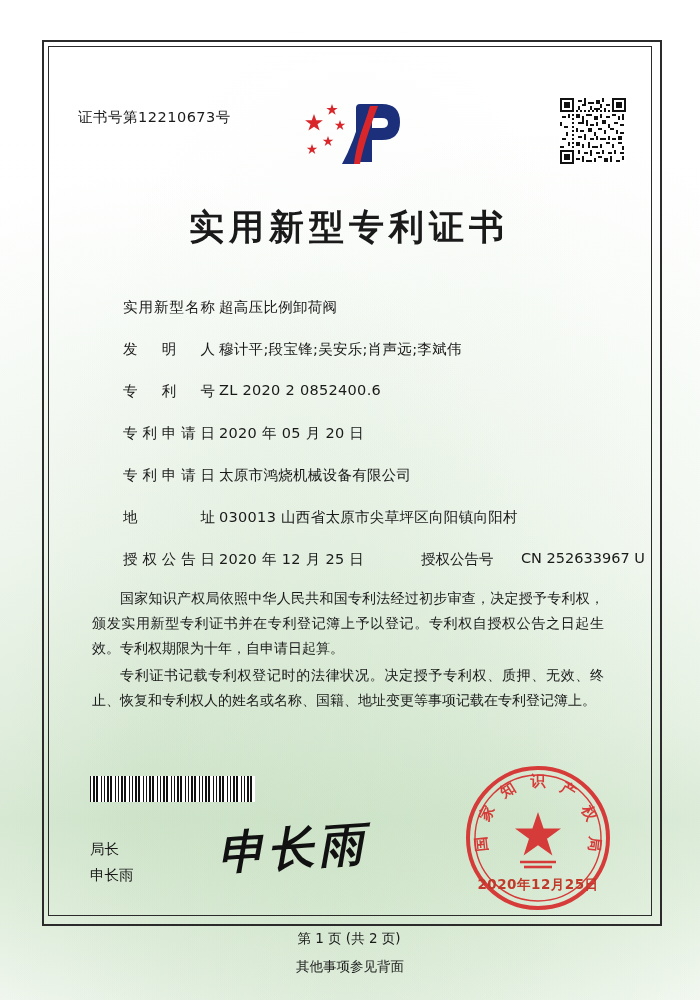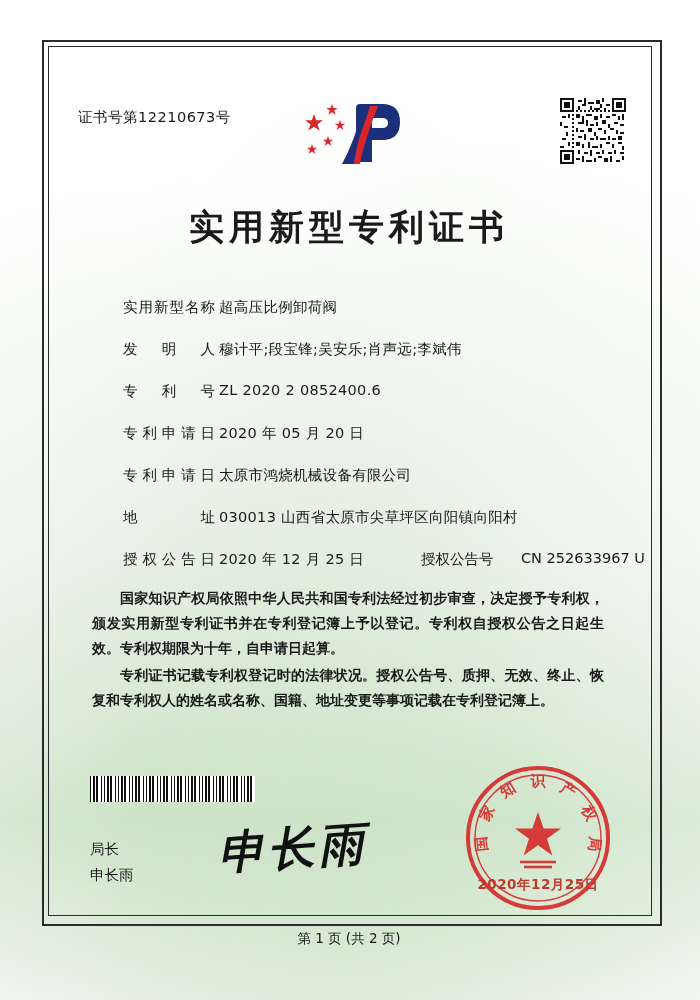--- a/index.html
+++ b/index.html
@@ -157,21 +157,20 @@
     left: 44px;
     top: 540px;
     width: 516px;
     font-size: 14px;
     line-height: 25px;
     text-align: justify;
   }
   .paras p {
     margin: 0 4px 2px 0;
     text-indent: 28px;
-    font-weight: bold;
   }
 
   
   .barcode {
     position: absolute;
     left: 42px;
     top: 730px;
     width: 165px;
     height: 26px;
     background: repeating-linear-gradient(
@@ -436,21 +435,21 @@
       <div class="field-row dual">
         <span class="field-label spread">授权公告日</span>
         <span class="field-value">2020 年 12 月 25 日</span>
         <span class="field-label2">授权公告号</span>
         <span class="field-value2">CN 252633967 U</span>
       </div>
     </div>
 
     <div class="paras">
       <p>国家知识产权局依照中华人民共和国专利法经过初步审查，决定授予专利权，颁发实用新型专利证书并在专利登记簿上予以登记。专利权自授权公告之日起生效。专利权期限为十年，自申请日起算。</p>
-      <p>专利证书记载专利权登记时的法律状况。授权公告号、质押、无效、终止、恢复和专利权人的姓名或名称、国籍、地址变更等事项记载在专利登记簿上。</p>
+      <p>专利证书记载专利权登记时的法律状况。决定授予专利权、质押、无效、终止、恢复和专利权人的姓名或名称、国籍、地址变更等事项记载在专利登记簿上。</p>
     </div>
 
     <div class="barcode"></div>
 
     <div class="sig-labels">
       <div>局长</div>
       <div>申长雨</div>
     </div>
     <div class="sig-script">申长雨</div>
 
@@ -479,13 +478,14 @@
             <text x="76" y="24" text-anchor="middle" transform="rotate(96 76 76)">局</text>
           </g>
         </g>
       </svg>
     </div>
     <div class="seal-date">2020年12月25日</div>
 
     <div class="page-no">第 1 页 (共 2 页)</div>
   </div>
 
+  <div class="footer-note">其他事项参见背面</div>
 </div>
 
 </body></html>

